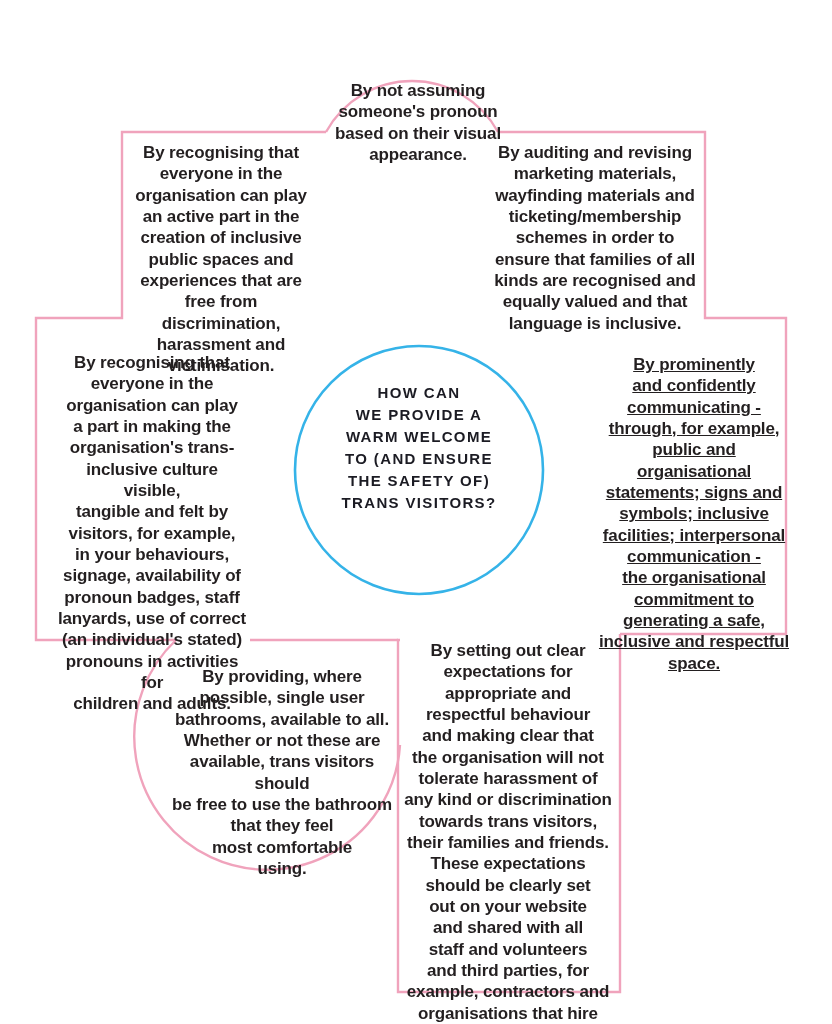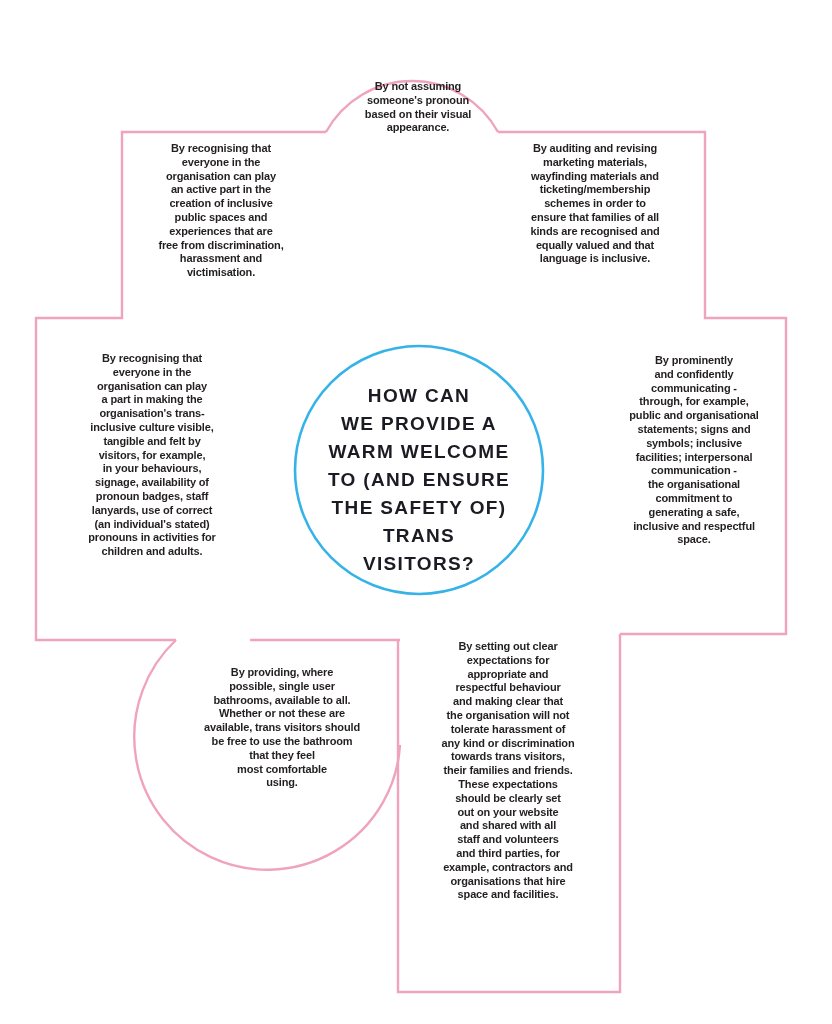--- a/index.html
+++ b/index.html
@@ -25,43 +25,43 @@
     left: 0;
     top: 0;
     width: 832px;
     height: 1024px;
   }
   .petal-text {
     position: absolute;
     text-align: center;
     color: #231f20;
     font-weight: bold;
-    font-size: 11px;
+    font-size: 17px;
     line-height: 1.255;
     letter-spacing: -0.15px;
     white-space: pre-line;
   }
   
   #petal-top        { left: 320px; top: 80px;  width: 196px; }
   #petal-top-left   { left: 128px; top: 142px; width: 186px; }
   #petal-top-right  { left: 494px; top: 142px; width: 202px; }
   #petal-left       { left: 56px;  top: 352px; width: 192px; }
-  #petal-right      { left: 598px; top: 354px; width: 192px; }
+  #petal-right      { left: 598px; top: 354px; width: 192px; text-decoration: underline; }
   #petal-bottom-left{ left: 172px; top: 666px; width: 220px; }
   #petal-bottom-right{left: 404px; top: 640px; width: 208px; }
 
   #center-circle-text {
     position: absolute;
     left: 326px;
     top: 382px;
     width: 186px;
     text-align: center;
     color: #1b1b23;
     font-weight: bold;
-    font-size: 19px;
+    font-size: 15px;
     line-height: 1.47;
     letter-spacing: 1.35px;
     white-space: pre-line;
   }
 </style>
 </head>
 <body>
 
 <div id="stage">
 

